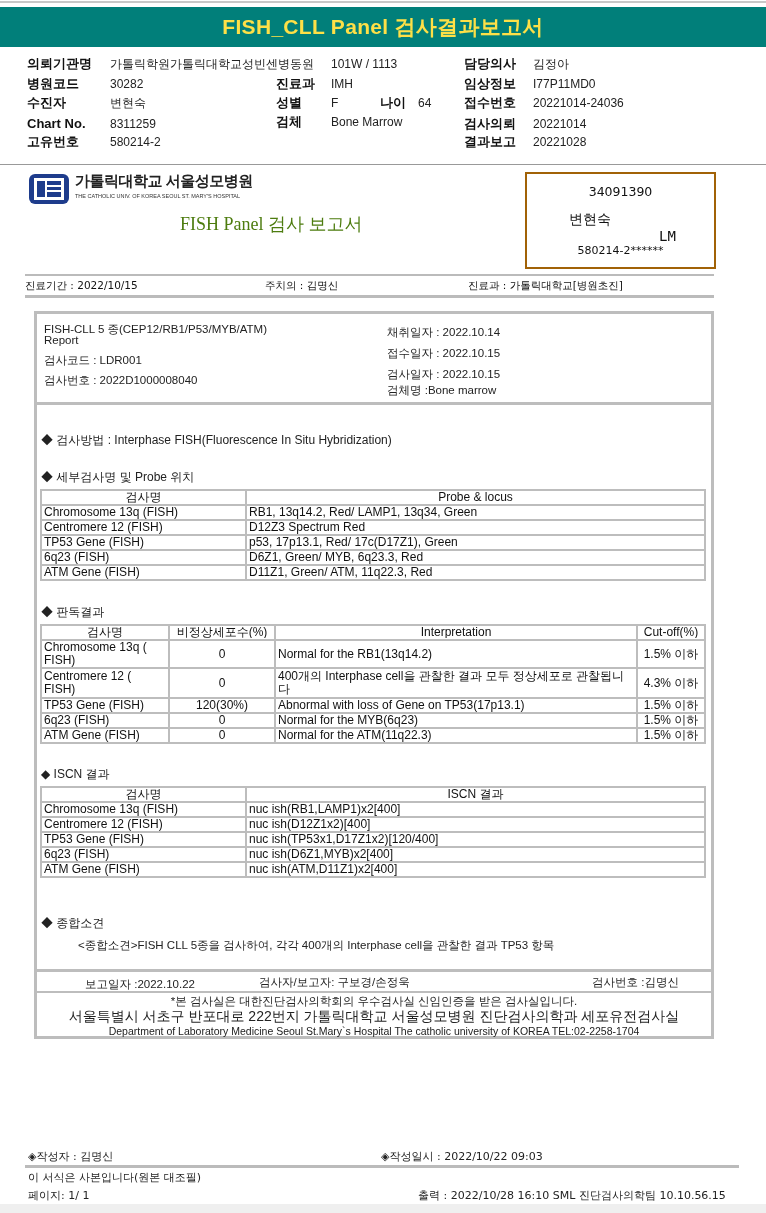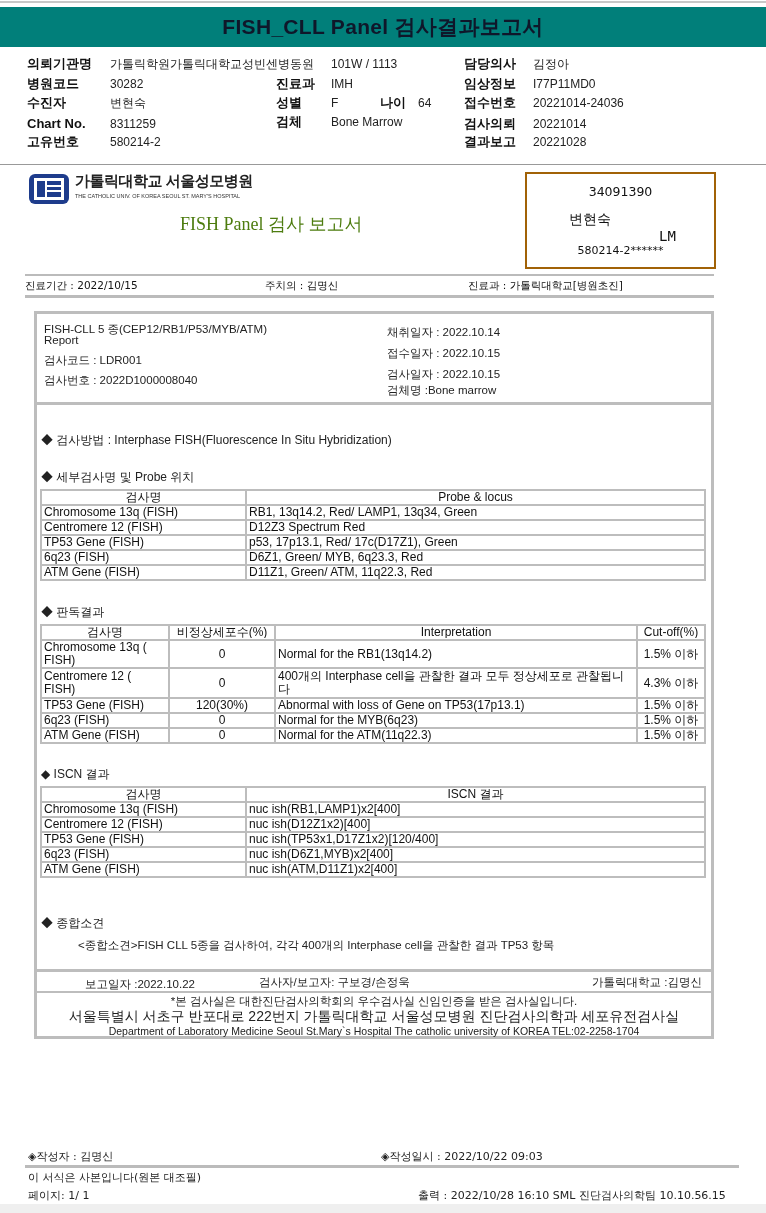--- a/index.html
+++ b/index.html
@@ -1,21 +1,21 @@
 <!DOCTYPE html>
 <html><head>
 <meta charset="utf-8">
 <style>
   html, body { margin: 0; padding: 0; background: #ffffff; }
   body { width: 766px; height: 1213px; position: relative; overflow: hidden;
          font-family: "DejaVu Sans", "Liberation Sans", sans-serif; color: #111; }
   .abs { position: absolute; }
   .topline { left: 0; top: 1px; width: 766px; height: 2px; background: #c8c8c8; }
   .titlebar { left: 0; top: 7px; width: 766px; height: 40px; background: #017f7a;
-              color: #0f172a; font-family: "Liberation Sans", sans-serif; font-size: 21px;
+              color: #fde047; font-family: "Liberation Sans", sans-serif; font-size: 21px;
               font-weight: bold; text-align: center; line-height: 40px; letter-spacing: 0.3px; }
   .info { font-family: "Liberation Sans", sans-serif; font-size: 12.5px; line-height: 19px; }
   .info .lbl { position: absolute; font-weight: bold; font-size: 13px; }
   .info .val { position: absolute; font-size: 12px; color: #222; }
   .sep1 { left: 0; top: 164px; width: 766px; height: 1px; background: #999; }
   .logo { left: 28px; top: 173px; width: 42px; height: 32px; }
   .hosp-kr { left: 75px; top: 172px; font-size: 15px; font-weight: bold; color: #222;
              font-family: "Liberation Sans", sans-serif; letter-spacing: -0.5px; }
   .hosp-en { left: 75px; top: 193px; font-size: 5.5px; color: #333; font-family: "Liberation Sans", sans-serif; }
   .doc-title { left: 180px; top: 212px; font-size: 18px; color: #4d7c0f; font-family: Liberation Serif, serif; }
@@ -238,21 +238,21 @@
   </tbody>
     </table>
 
   <span class="sec-title" style="left:4px;top:601px;">◆ 종합소견</span>
   <span class="t" style="left:41px;top:624px;font-size:11.5px;">&lt;종합소견&gt;FISH CLL 5종을 검사하여, 각각 400개의 Interphase cell을 관찰한 결과 TP53 항목</span>
 
   <div class="boxdiv" style="top:655px;"></div>
   <div class="sign-row" style="top:661px;height:16px;">
     <span class="t" style="left:48px;top:2px;">보고일자 :2022.10.22</span>
     <span class="t" style="left:222px;top:0;">검사자/보고자:   구보경/손정욱</span>
-    <span class="t" style="left:555px;top:0;">가톨릭대학교 :김명신</span>
+    <span class="t" style="left:555px;top:0;">검사번호 :김명신</span>
   </div>
   <div class="boxdiv" style="top:677px;height:2px;"></div>
   <div class="t" style="left:0;right:0;top:680px;text-align:center;">*본 검사실은 대한진단검사의학회의 우수검사실 신임인증을 받은 검사실입니다.</div>
   <div class="t" style="left:0;right:0;top:694px;text-align:center;font-size:14px;">서울특별시 서초구 반포대로 222번지 가톨릭대학교 서울성모병원 진단검사의학과 세포유전검사실</div>
   <div class="t" style="left:0;right:0;top:711px;text-align:center;font-size:10.5px;">Department of Laboratory Medicine Seoul St.Mary`s Hospital The catholic university of KOREA TEL:02-2258-1704</div>
 </div>
 
 <span class="abs footer-text" style="left:28px;top:1149px;">◈작성자   : 김명신</span>
 <span class="abs footer-text" style="left:381px;top:1149px;">◈작성일시 : 2022/10/22 09:03</span>
 <div class="abs foot-sep"></div>

